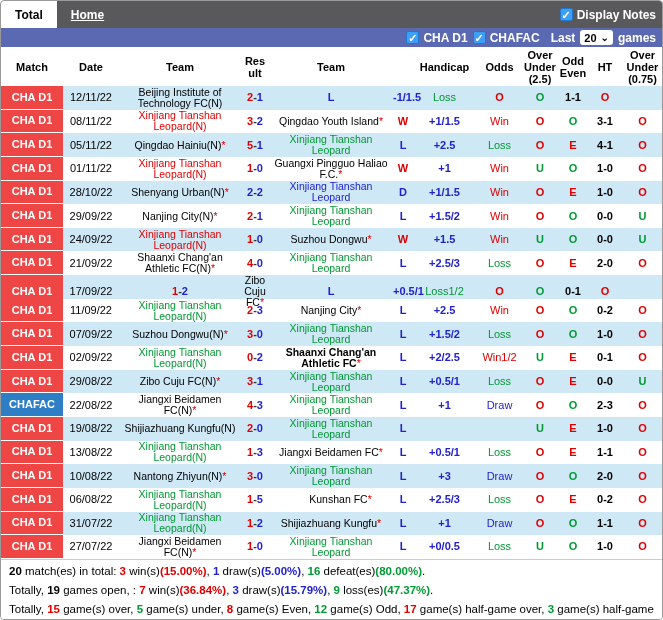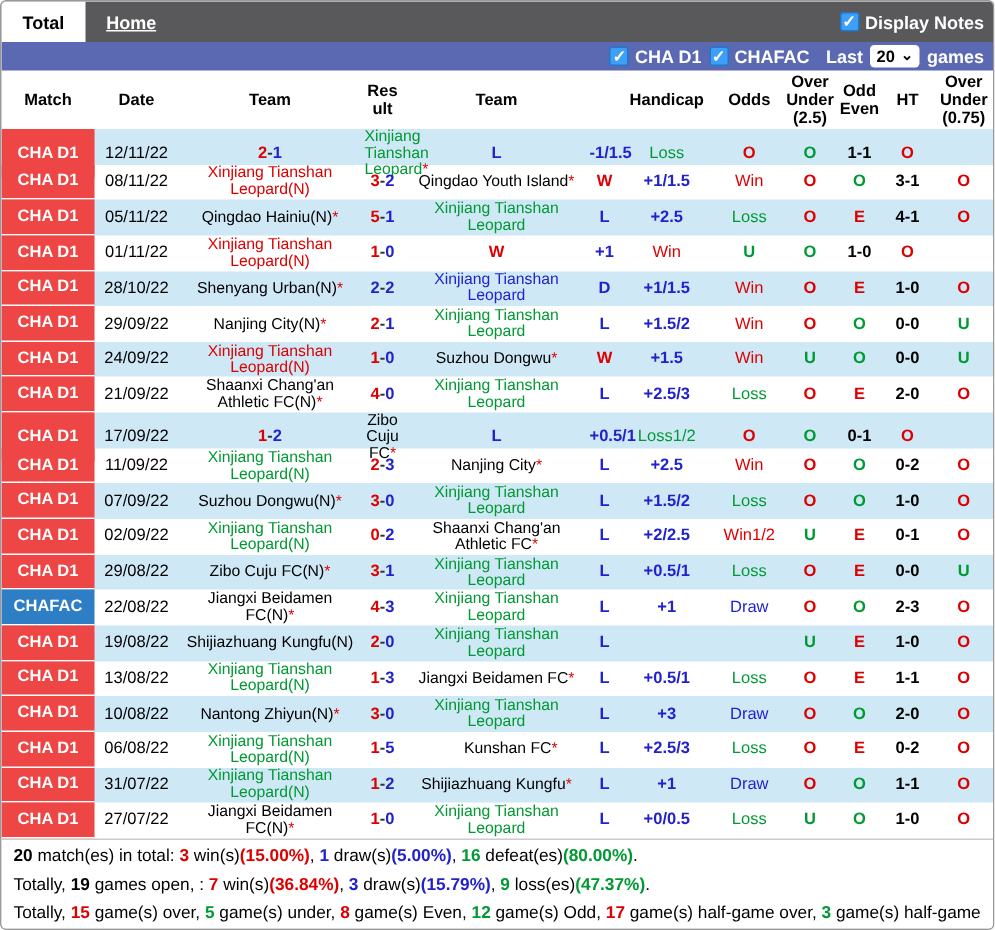--- a/index.html
+++ b/index.html
@@ -81,22 +81,22 @@
       <div class="th">Odds</div>
       <div class="th">Over Under (2.5)</div>
       <div class="th">Odd Even</div>
       <div class="th">HT</div>
       <div class="th">Over Under (0.75)</div>
     </div>
   <div id="tbody">
       <div class="trow alt">
         <div class="badge" style="background: rgb(238, 69, 69);">CHA D1</div>
         <div>12/11/22</div>
+        <div class="team"><span style="color: rgb(0, 0, 0);">Beijing Institute of Technology FC(N)</span></div>
         <div class="score"><span style="color: rgb(221, 0, 0);">2</span><span style="color: rgb(51, 51, 51);">-</span><span style="color: rgb(34, 34, 204);">1</span></div>
-        <div class="team"><span style="color: rgb(0, 153, 51);">Xinjiang Tianshan Leopard</span><span style="color: rgb(221, 0, 0);">*</span></div>
         <div class="wdl" style="color: rgb(34, 34, 204);">L</div>
         <div class="hcp" style="color: rgb(34, 34, 204);">-1/1.5</div>
         <div class="odds" style="color: rgb(0, 153, 51);">Loss</div>
         <div class="oucell" style="color: rgb(221, 0, 0);">O</div>
         <div class="oucell" style="color: rgb(0, 153, 51);">O</div>
         <div class="htcell">1-1</div>
         <div class="oucell" style="color: rgb(221, 0, 0);">O</div>
       </div>
       <div class="trow">
         <div class="badge" style="background: rgb(238, 69, 69);">CHA D1</div>
@@ -124,20 +124,21 @@
         <div class="oucell" style="color: rgb(221, 0, 0);">O</div>
         <div class="oucell" style="color: rgb(221, 0, 0);">E</div>
         <div class="htcell">4-1</div>
         <div class="oucell" style="color: rgb(221, 0, 0);">O</div>
       </div>
       <div class="trow">
         <div class="badge" style="background: rgb(238, 69, 69);">CHA D1</div>
         <div>01/11/22</div>
         <div class="team"><span style="color: rgb(221, 0, 0);">Xinjiang Tianshan Leopard(N)</span></div>
         <div class="score"><span style="color: rgb(221, 0, 0);">1</span><span style="color: rgb(51, 51, 51);">-</span><span style="color: rgb(34, 34, 204);">0</span></div>
+        <div class="team"><span style="color: rgb(0, 0, 0);">Guangxi Pingguo Haliao F.C.</span><span style="color: rgb(221, 0, 0);">*</span></div>
         <div class="wdl" style="color: rgb(221, 0, 0);">W</div>
         <div class="hcp" style="color: rgb(34, 34, 204);">+1</div>
         <div class="odds" style="color: rgb(221, 0, 0);">Win</div>
         <div class="oucell" style="color: rgb(0, 153, 51);">U</div>
         <div class="oucell" style="color: rgb(0, 153, 51);">O</div>
         <div class="htcell">1-0</div>
         <div class="oucell" style="color: rgb(221, 0, 0);">O</div>
       </div>
       <div class="trow alt">
         <div class="badge" style="background: rgb(238, 69, 69);">CHA D1</div>
@@ -234,21 +235,21 @@
         <div class="oucell" style="color: rgb(221, 0, 0);">O</div>
         <div class="oucell" style="color: rgb(0, 153, 51);">O</div>
         <div class="htcell">1-0</div>
         <div class="oucell" style="color: rgb(221, 0, 0);">O</div>
       </div>
       <div class="trow">
         <div class="badge" style="background: rgb(238, 69, 69);">CHA D1</div>
         <div>02/09/22</div>
         <div class="team"><span style="color: rgb(0, 153, 51);">Xinjiang Tianshan Leopard(N)</span></div>
         <div class="score"><span style="color: rgb(221, 0, 0);">0</span><span style="color: rgb(51, 51, 51);">-</span><span style="color: rgb(34, 34, 204);">2</span></div>
-        <div class="team"><span style="color: rgb(0, 0, 0);">Shaanxi Chang'an Athletic FC</span><span style="color: rgb(221, 0, 0);">*</span></div>
+        <div class="team"><span style="color: rgb(0, 0, 0); font-weight: bold;">Shaanxi Chang'an Athletic FC</span><span style="color: rgb(221, 0, 0);">*</span></div>
         <div class="wdl" style="color: rgb(34, 34, 204);">L</div>
         <div class="hcp" style="color: rgb(34, 34, 204);">+2/2.5</div>
         <div class="odds" style="color: rgb(221, 0, 0);">Win1/2</div>
         <div class="oucell" style="color: rgb(0, 153, 51);">U</div>
         <div class="oucell" style="color: rgb(221, 0, 0);">E</div>
         <div class="htcell">0-1</div>
         <div class="oucell" style="color: rgb(221, 0, 0);">O</div>
       </div>
       <div class="trow alt">
         <div class="badge" style="background: rgb(238, 69, 69);">CHA D1</div>

